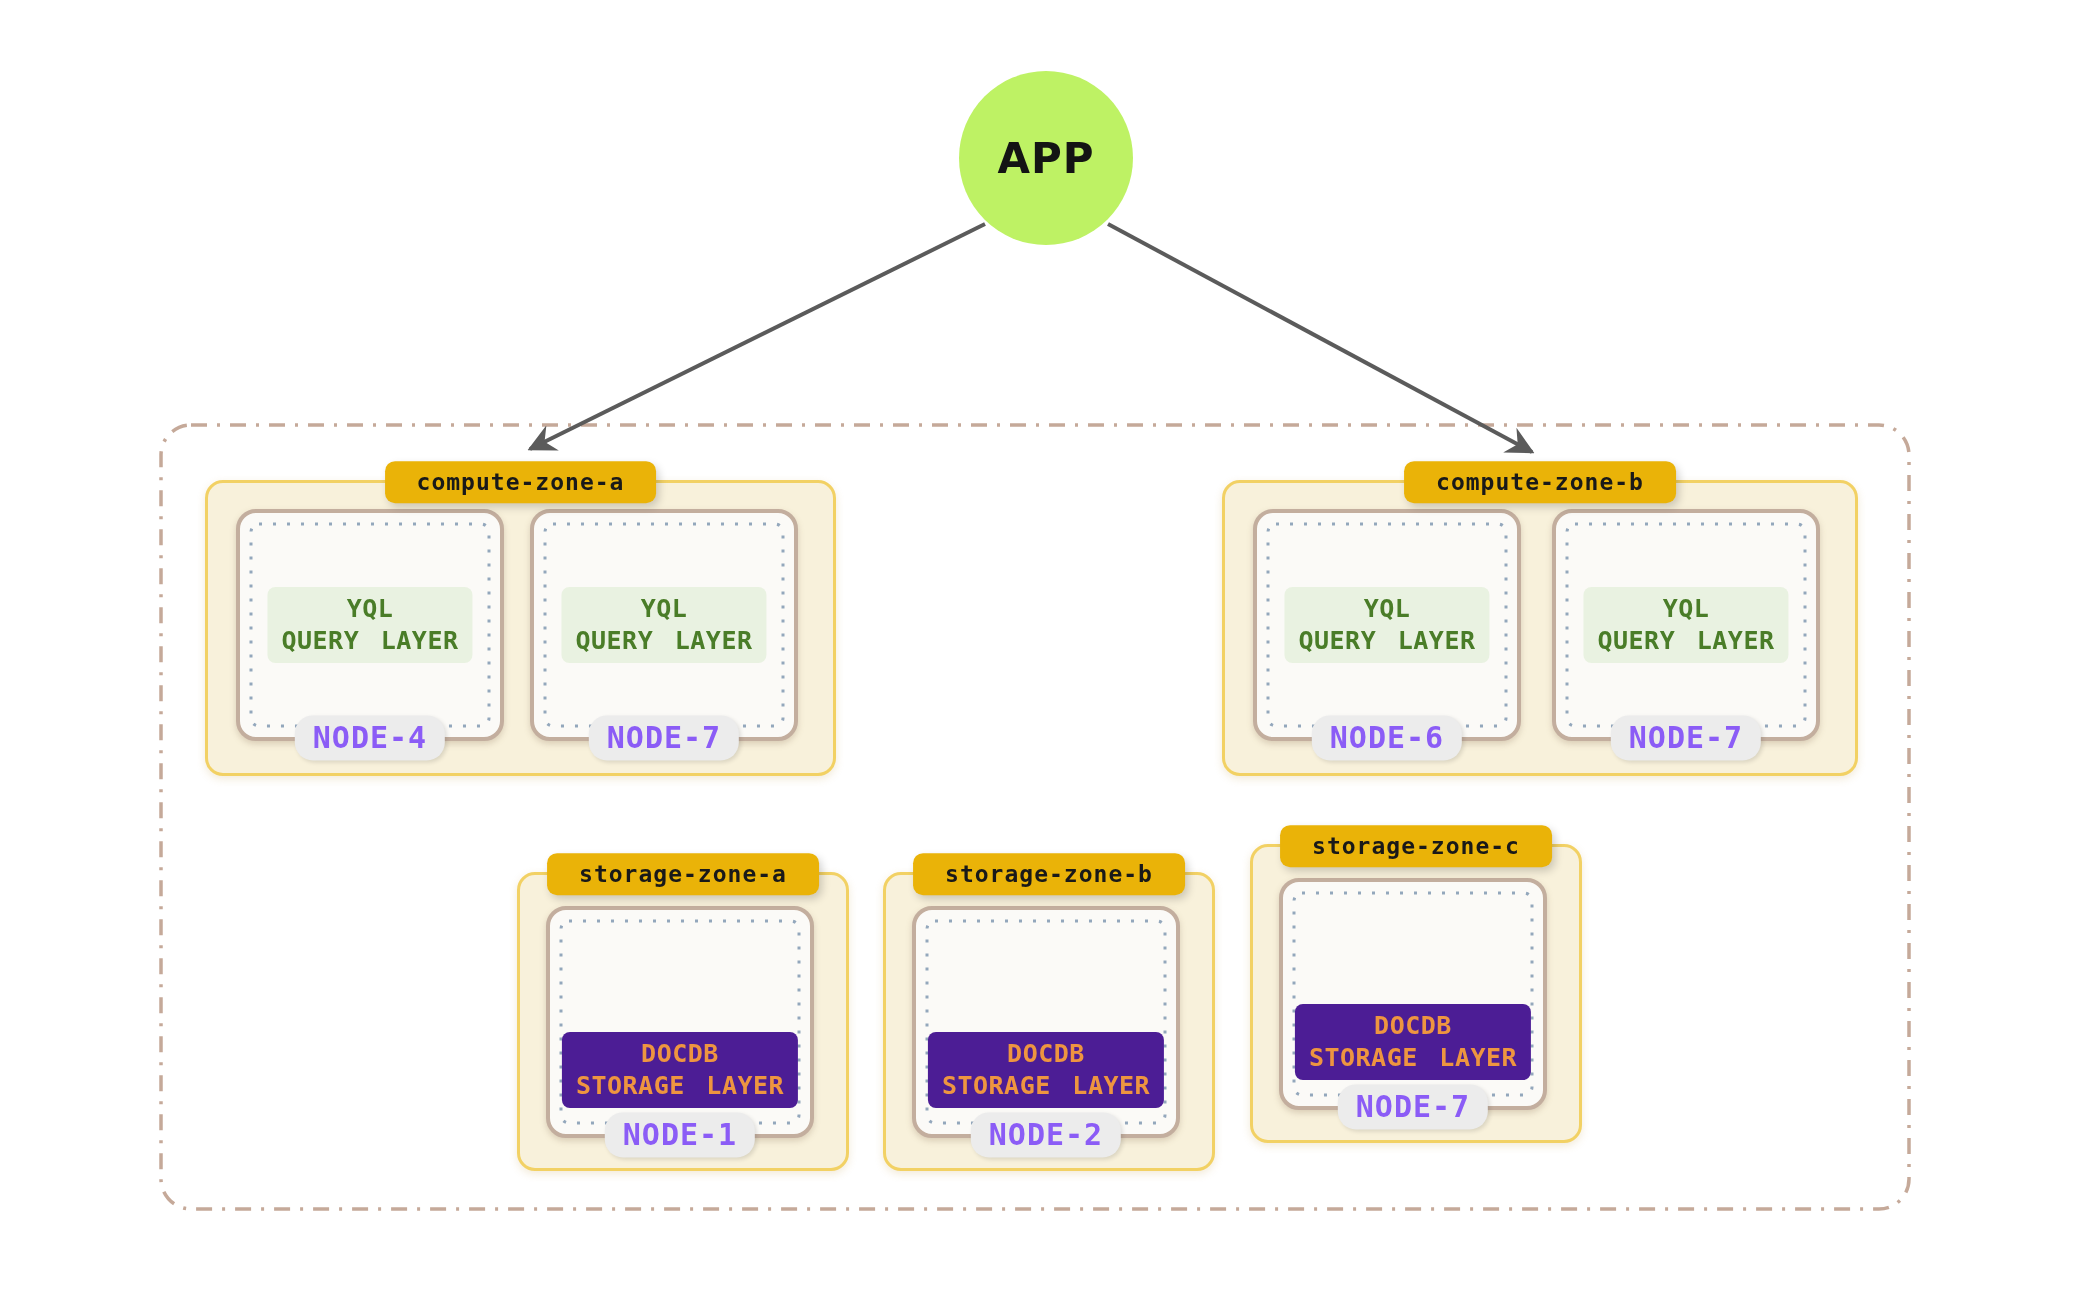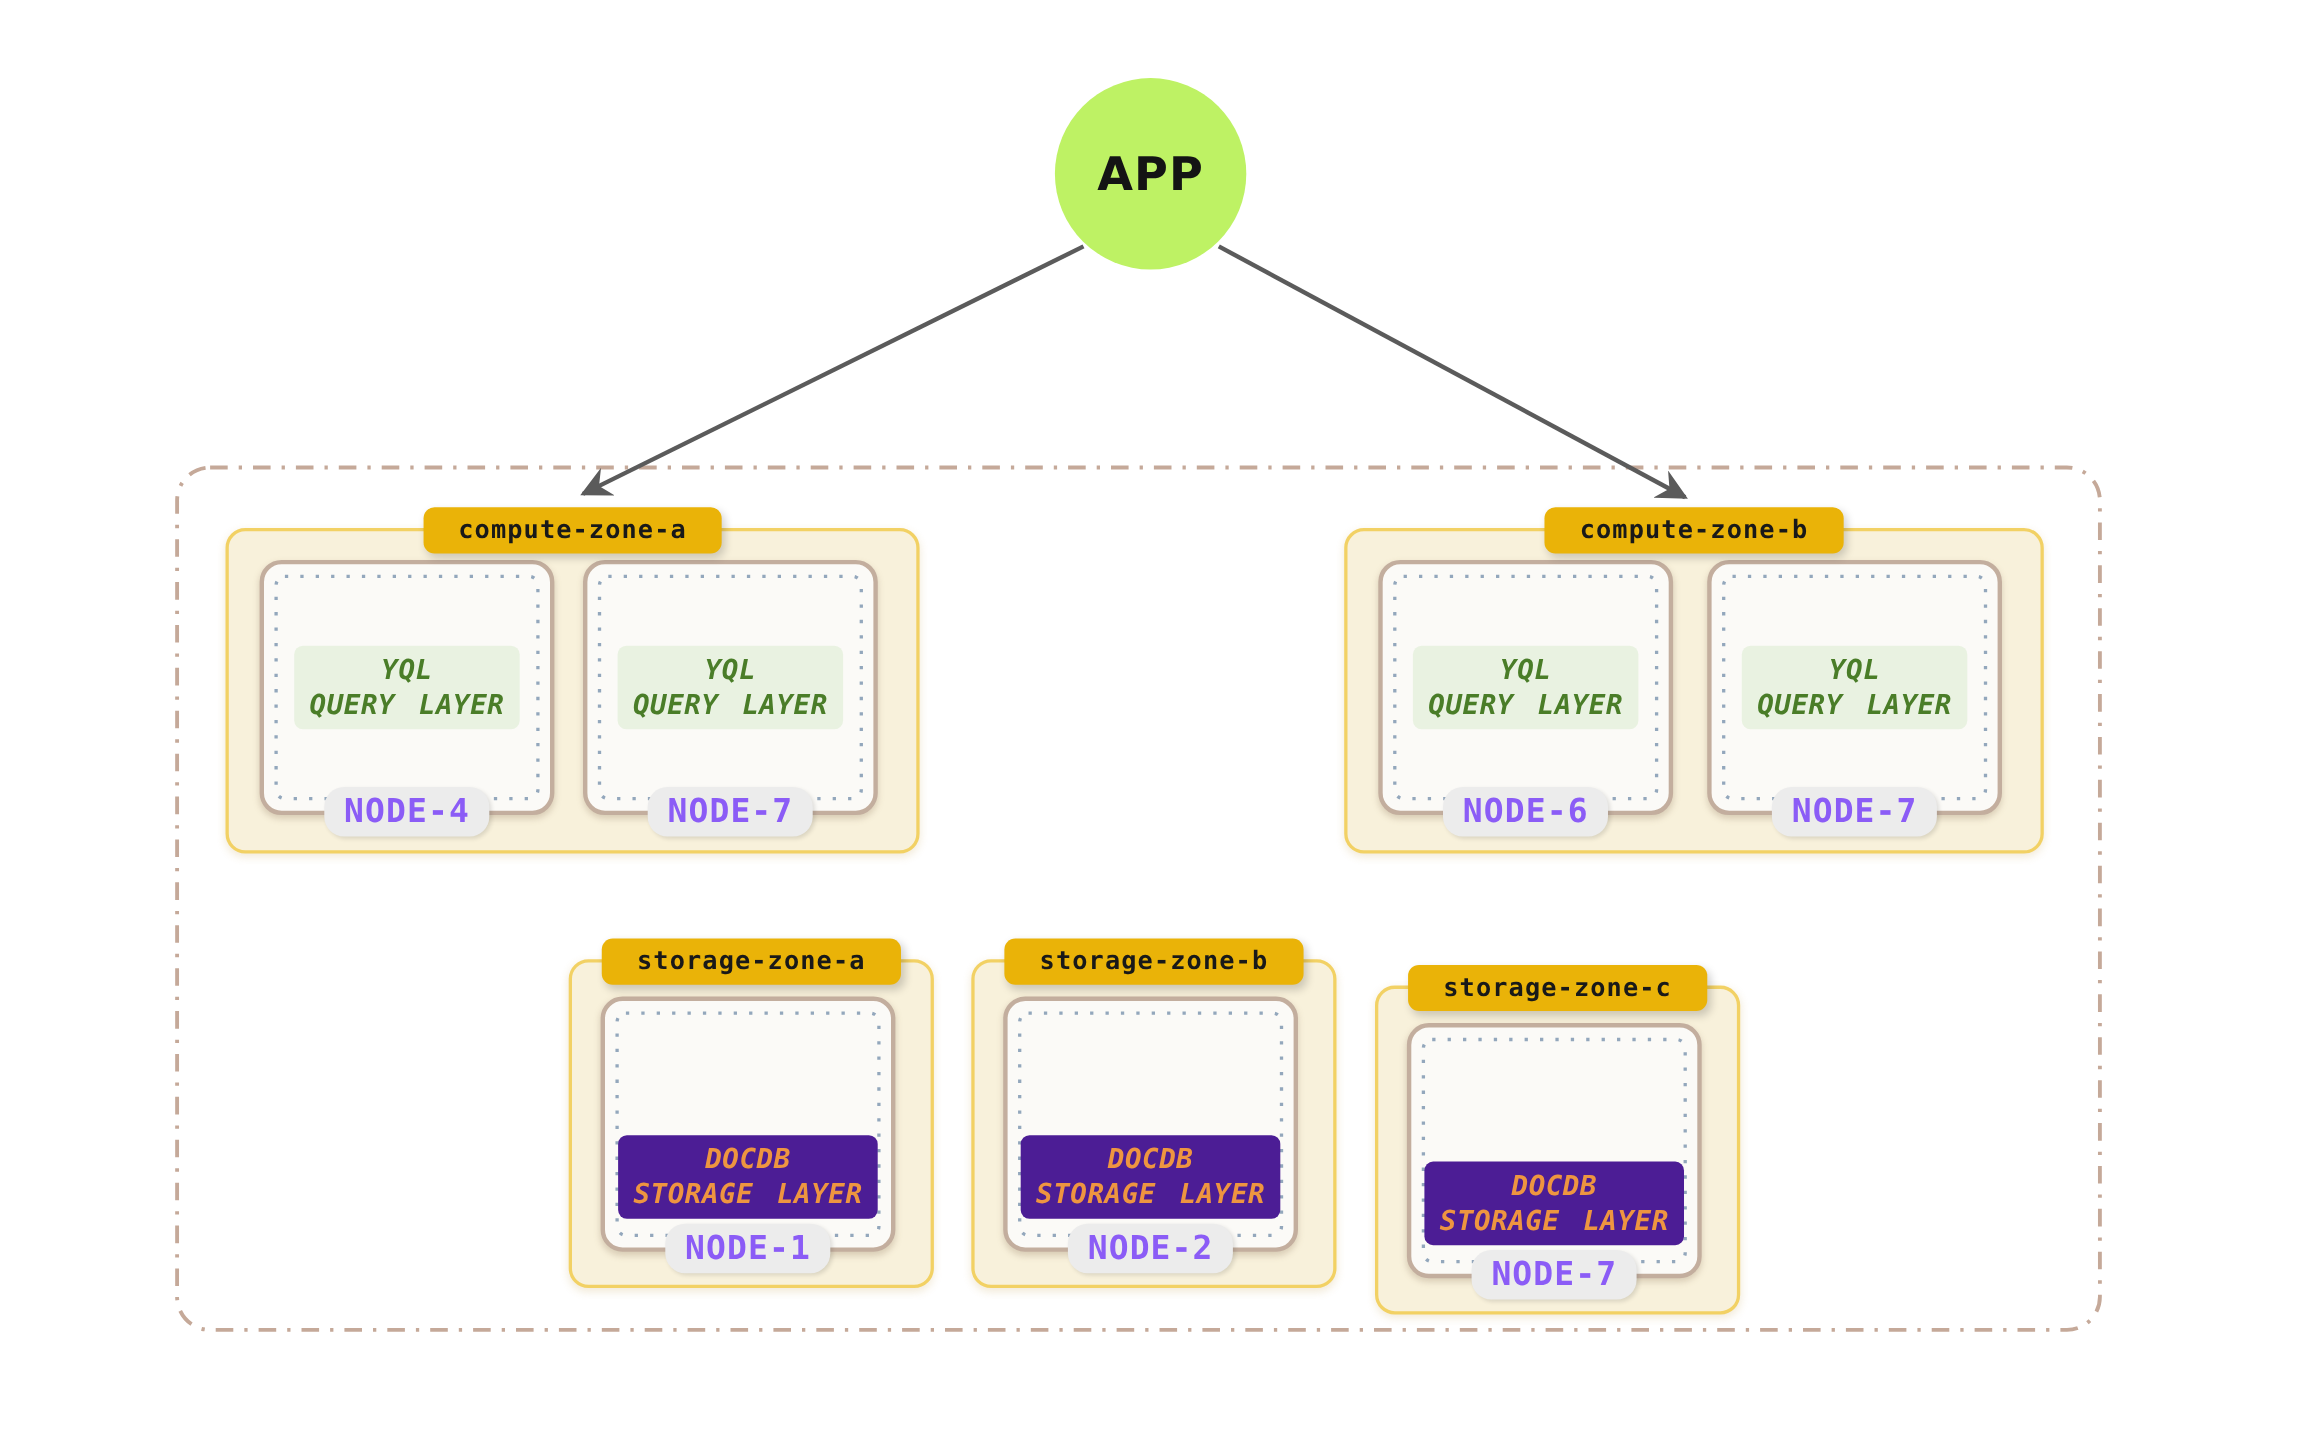--- a/index.html
+++ b/index.html
@@ -35,21 +35,21 @@
   .node{
     position:absolute;width:268px;height:232px;background:#fbfaf7;
     border:4px solid #c3ae9e;border-radius:20px;
     box-shadow:0 3px 6px rgba(140,115,90,.28);box-sizing:border-box;
   }
   .node .dots{position:absolute;left:0;top:0;width:260px;height:224px;}
   .node-title{
     position:absolute;left:50%;text-align:center;border-radius:8px;
     padding:6px 14px;white-space:nowrap;
     font-weight:bold;font-size:25px;line-height:32px;
-    letter-spacing:.5px;word-spacing:6px;font-style:italic;
+    letter-spacing:.5px;word-spacing:6px;
   }
   .node-title.center{top:50%;transform:translate(-50%,-50%);}
   .node-title.low{top:122px;transform:translateX(-50%);}
   .node-title span{display:block;}
   .title-green{background:#e9f2e1;color:#4a7d28;}
   .title-orange{background:#4c1d95;color:#ee9540;}
   .node-badge{
     position:absolute;left:50%;bottom:0;transform:translate(-50%,52%);
     background:#ececec;border-radius:18px;padding:5px 18px;white-space:nowrap;
     font-weight:bold;font-size:30px;color:#8b5cf6;letter-spacing:1px;
@@ -149,21 +149,21 @@
         <rect x="11" y="11" width="238" height="202" rx="8" fill="none" stroke="#93a7bc" stroke-width="3" stroke-dasharray="3 11"></rect>
       </svg>
       <div class="node-title low title-orange">
         <span>DOCDB</span>
         <span>STORAGE LAYER</span>
       </div>
       <div class="node-badge">NODE-2</div>
     </div>
   </div>
 
-  <div class="zone" style="left:1250px;top:896px;width:326px;height:293px;">
+  <div class="zone" style="left:1250px;top:844px;width:326px;height:293px;">
     <div class="zone-label">storage-zone-c</div>
     <div class="node" style="left:26px;top:31px;">
       <svg class="dots" viewBox="0 0 260 224">
         <rect x="11" y="11" width="238" height="202" rx="8" fill="none" stroke="#93a7bc" stroke-width="3" stroke-dasharray="3 11"></rect>
       </svg>
       <div class="node-title low title-orange">
         <span>DOCDB</span>
         <span>STORAGE LAYER</span>
       </div>
       <div class="node-badge">NODE-7</div>

